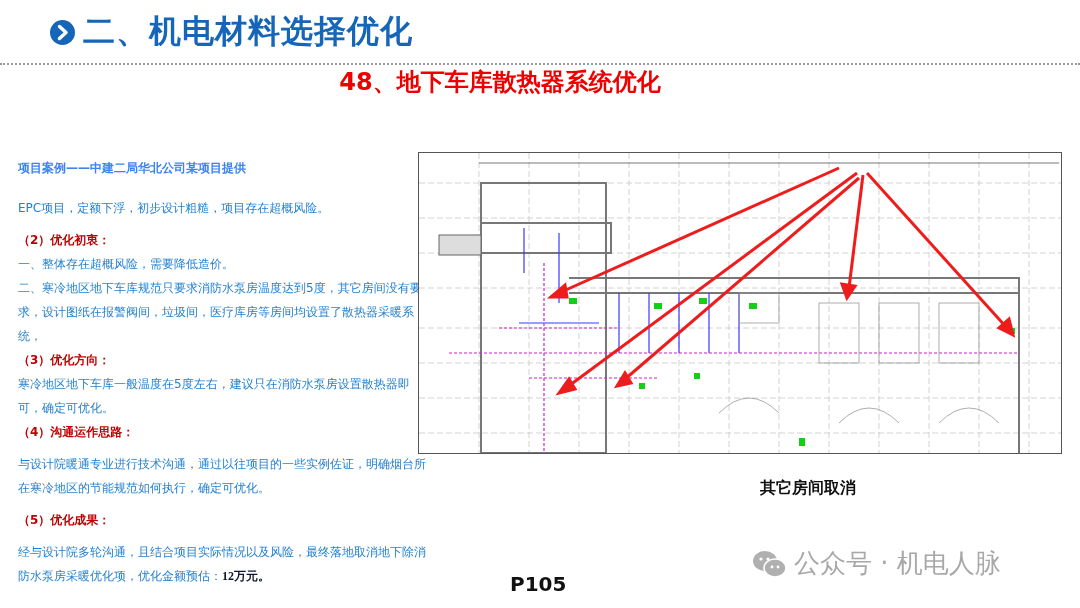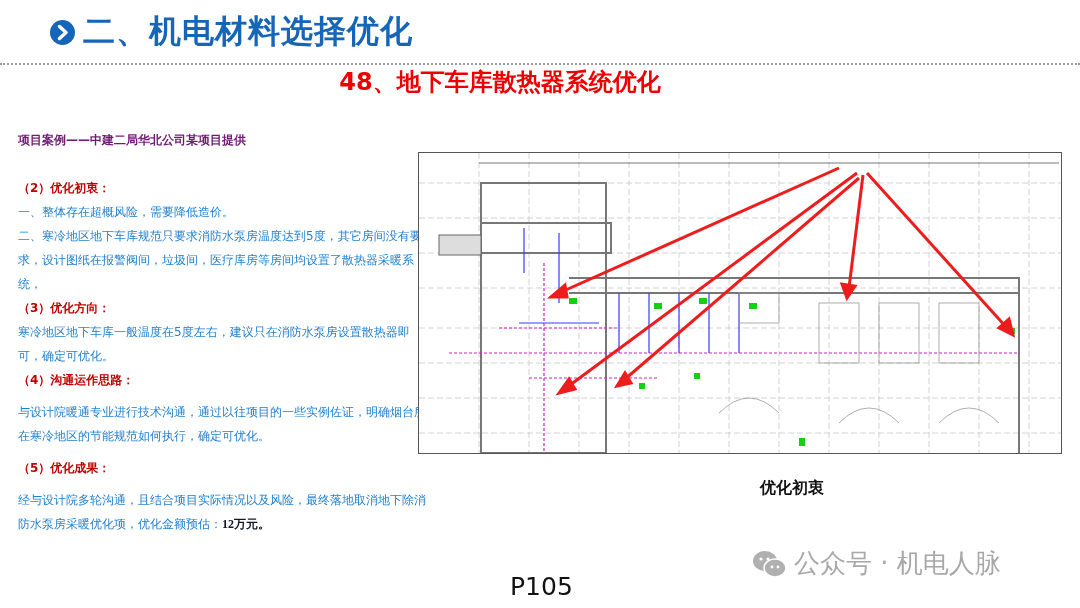--- a/index.html
+++ b/index.html
@@ -5,48 +5,49 @@
   html, body { margin:0; padding:0; background:#ffffff; }
   body { width:1080px; height:608px; position:relative; overflow:hidden;
          font-family:"DejaVu Sans","Liberation Sans",sans-serif; }
   .header { position:absolute; left:50px; top:12px; height:40px; display:flex; align-items:center; }
   .header-icon { width:25px; height:25px; border-radius:50%; background:#1565b8; position:relative; margin-right:8px; }
   .header-icon svg { position:absolute; left:0; top:0; }
   .header-title { font-size:32px; font-weight:bold; color:#1565b8; letter-spacing:1px; }
   .dotline { position:absolute; left:0; top:63px; width:1080px; border-top:2px dotted #9a9a9a; }
   .subtitle { position:absolute; left:0; width:1000px; top:66px; text-align:center; font-size:24px; font-weight:bold; color:#ee0000; }
   .left { position:absolute; left:18px; top:128px; width:408px; font-size:12px; line-height:24px; color:#1f7fd0; }
-  .left .case { font-weight:bold; color:#701a75; margin-bottom:8px; }
+  .left .case { font-weight:bold; color:#3b82f6; margin-bottom:8px;margin-top:28px; }
   .left .sec { font-weight:bold; color:#c00000; }
   .left p { margin:0; }
   .gap { height:8px; }
   .money { color:#0f172a; font-weight:bold;font-family:Liberation Serif, serif; }
   .drawing { position:absolute; left:418px; top:152px; width:642px; height:300px; border:1px solid #555; background:#fff; overflow:hidden; }
   .caption { position:absolute; left:760px; top:478px; font-size:16px; font-weight:bold; color:#111; }
   .watermark { position:absolute; left:752px; top:546px; display:flex; align-items:center; color:#a8a8a8; font-size:26px; }
   .watermark svg { margin-right:6px; }
-  .page { position:absolute; left:510px; top:572px; font-size:25px; font-weight:normal; color:#111; }
+  .page { position:absolute; left:510px; top:572px; font-size:20px; font-weight:bold; color:#111; }
 </style>
 </head>
 <body>
 
 <div class="header">
   <span class="header-icon">
     <svg width="25" height="25" viewBox="0 0 25 25">
         <path d="M9.5 6.5 L16 12.5 L9.5 18.5" stroke="#fff" stroke-width="3.5" fill="none" stroke-linecap="round" stroke-linejoin="round"></path>
       </svg>
   </span>
   <span class="header-title">二、机电材料选择优化</span>
 </div>
 <div class="dotline"></div>
 <div class="subtitle">48、地下车库散热器系统优化</div>
 
 <div class="left">
   <p class="case">项目案例——中建二局华北公司某项目提供</p>
   <div class="gap"></div>
+  <p>EPC项目，定额下浮，初步设计粗糙，项目存在超概风险。</p>
   <div class="gap"></div>
   <p class="sec">（2）优化初衷：</p>
   <p>一、整体存在超概风险，需要降低造价。</p>
   <p>二、寒冷地区地下车库规范只要求消防水泵房温度达到5度，其它房间没有要求，设计图纸在报警阀间，垃圾间，医疗库房等房间均设置了散热器采暖系统，</p>
   <p class="sec">（3）优化方向：</p>
   <p>寒冷地区地下车库一般温度在5度左右，建议只在消防水泵房设置散热器即可，确定可优化。</p>
   <p class="sec">（4）沟通运作思路：</p>
   <div class="gap"></div>
   <p>与设计院暖通专业进行技术沟通，通过以往项目的一些实例佐证，明确烟台所在寒冷地区的节能规范如何执行，确定可优化。</p>
   <div class="gap"></div>
@@ -118,21 +119,21 @@
       <line x1="440" y1="25" x2="205" y2="227"></line>
         <polygon points="198,233 206,220 212,230"></polygon>
       <line x1="444" y1="22" x2="430" y2="135"></line>
         <polygon points="428,145 423,131 436,133"></polygon>
       <line x1="448" y1="20" x2="588" y2="175"></line>
         <polygon points="594,182 580,175 590,166"></polygon>
     </g>
   </svg>
 </div>
 
-<div class="caption">优化初衷</div>
+<div class="caption">其它房间取消</div>
 
 <div class="watermark">
   <svg width="36" height="30" viewBox="0 0 36 30">
     <ellipse cx="13" cy="12" rx="12" ry="10" fill="#b0b0b0"></ellipse>
     <ellipse cx="23" cy="19" rx="11" ry="9" fill="#b0b0b0" stroke="#fff" stroke-width="1.5"></ellipse>
     <circle cx="9" cy="10" r="1.6" fill="#fff"></circle>
       <circle cx="16" cy="10" r="1.6" fill="#fff"></circle>
     <circle cx="20" cy="18" r="1.4" fill="#fff"></circle>
       <circle cx="26" cy="18" r="1.4" fill="#fff"></circle>
   </svg>

